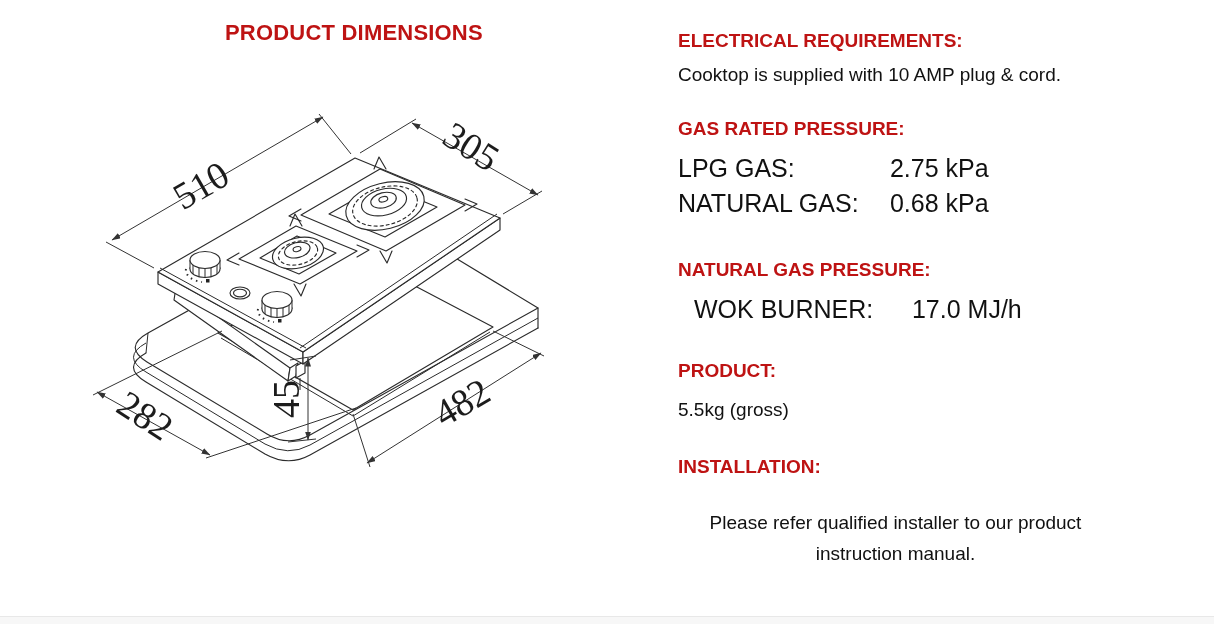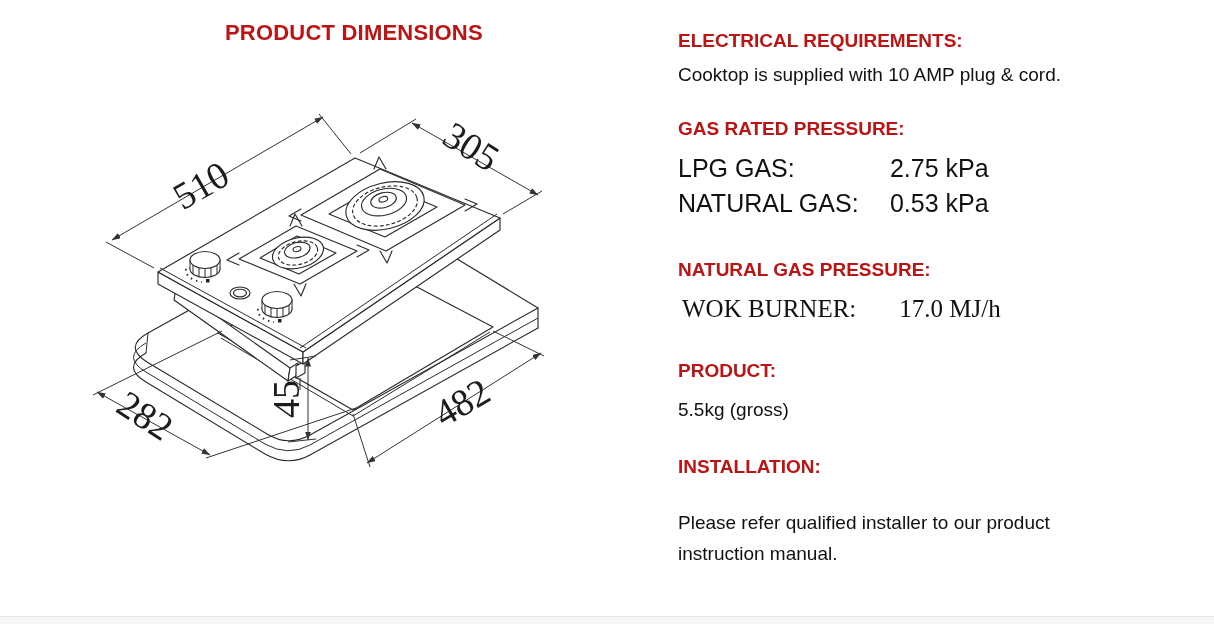--- a/index.html
+++ b/index.html
@@ -13,27 +13,27 @@
     position:absolute; left:210px; top:20px;
     font-size:22px; font-weight:bold; color:var(--red); letter-spacing:.2px;margin-left:15px;
   }
   .drawing-wrap { position:absolute; left:40px; top:90px; width:580px; height:490px; }
   .specs { position:absolute; left:678px; top:0; width:510px; }
   .spec-heading {
     position:absolute; left:0; font-size:19px; font-weight:bold; color:var(--red);
     white-space:nowrap; line-height:22px;
   }
   .spec-body {
-    position:absolute; left:0; font-size:19px; color:var(--ink); line-height:31px;
+    position:absolute; left:0; font-size:19px; color:var(--ink); line-height:31px;text-align:center;
   }
   .spec-row { position:absolute; left:0; font-size:25px; white-space:nowrap; }
   .spec-row .lbl { display:inline-block; }
   .row-w205 .lbl { width:205px; }
   .row-w211 .lbl { width:211px; }
-  .wok-row { left:4px;font-family:Liberation Serif, serif; }
+  .wok-row { left:16px; }
   .bottom-strip {
     position:absolute; left:0; top:616px; width:1214px; height:8px;
     background:#f7f7f7; border-top:1px solid #e8e8e8;
   }
   svg text.dim {
     font-family:"Liberation Serif", serif; font-size:38px; fill:#1c1c1c;
   }
   svg .obj { stroke:var(--line); stroke-width:1.15; fill:none; stroke-linejoin:round; stroke-linecap:round; }
   svg .objw { stroke:var(--line); stroke-width:1.15; fill:#ffffff; stroke-linejoin:round; }
   svg .thin { stroke:var(--line); stroke-width:1; fill:none; }
@@ -171,21 +171,21 @@
   <div class="spec-heading" style="top:30px">ELECTRICAL REQUIREMENTS:</div>
   <div class="spec-body" style="top:59px">Cooktop is supplied with 10 AMP plug &amp; cord.</div>
 
   <div class="spec-heading" style="top:118px">GAS RATED PRESSURE:</div>
   <div class="spec-row row-w205" style="top:154px">
     <span class="lbl">LPG GAS:</span>
     <span class="val">2.75 kPa</span>
   </div>
   <div class="spec-row row-w205" style="top:189px">
     <span class="lbl">NATURAL GAS:</span>
-    <span class="val">0.53 kPa</span>
+    <span class="val">0.68 kPa</span>
   </div>
 
   <div class="spec-heading" style="top:259px">NATURAL GAS PRESSURE:</div>
   <div class="spec-row row-w211 wok-row" style="top:295px">
     <span class="lbl">WOK BURNER:</span>
     <span class="val">17.0 MJ/h</span>
   </div>
 
   <div class="spec-heading" style="top:360px">PRODUCT:</div>
   <div class="spec-body" style="top:394px">5.5kg (gross)</div>

